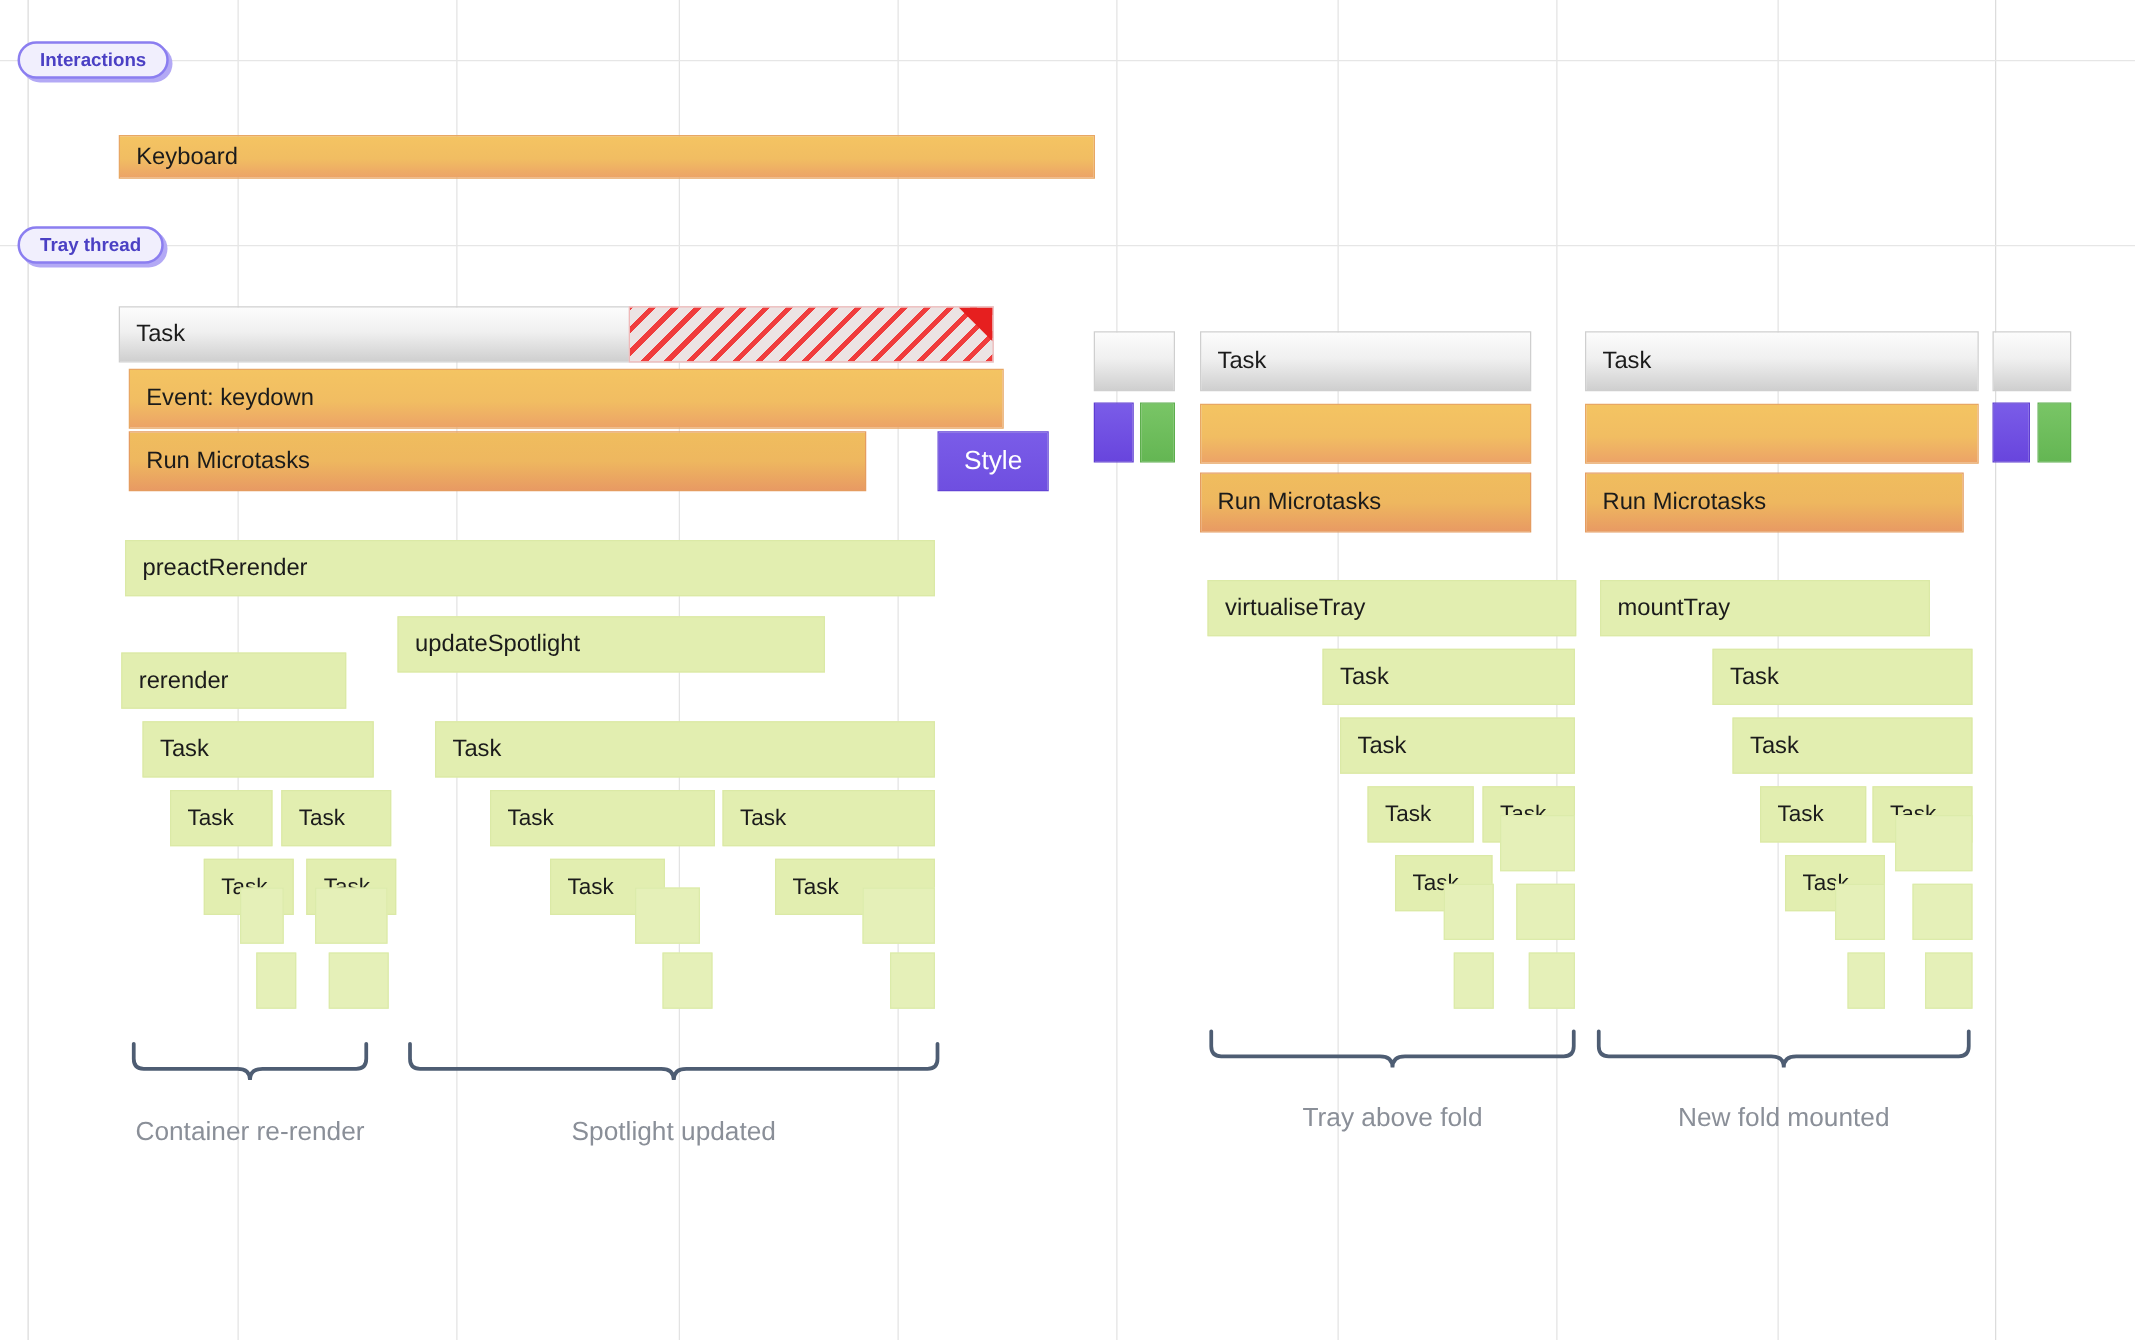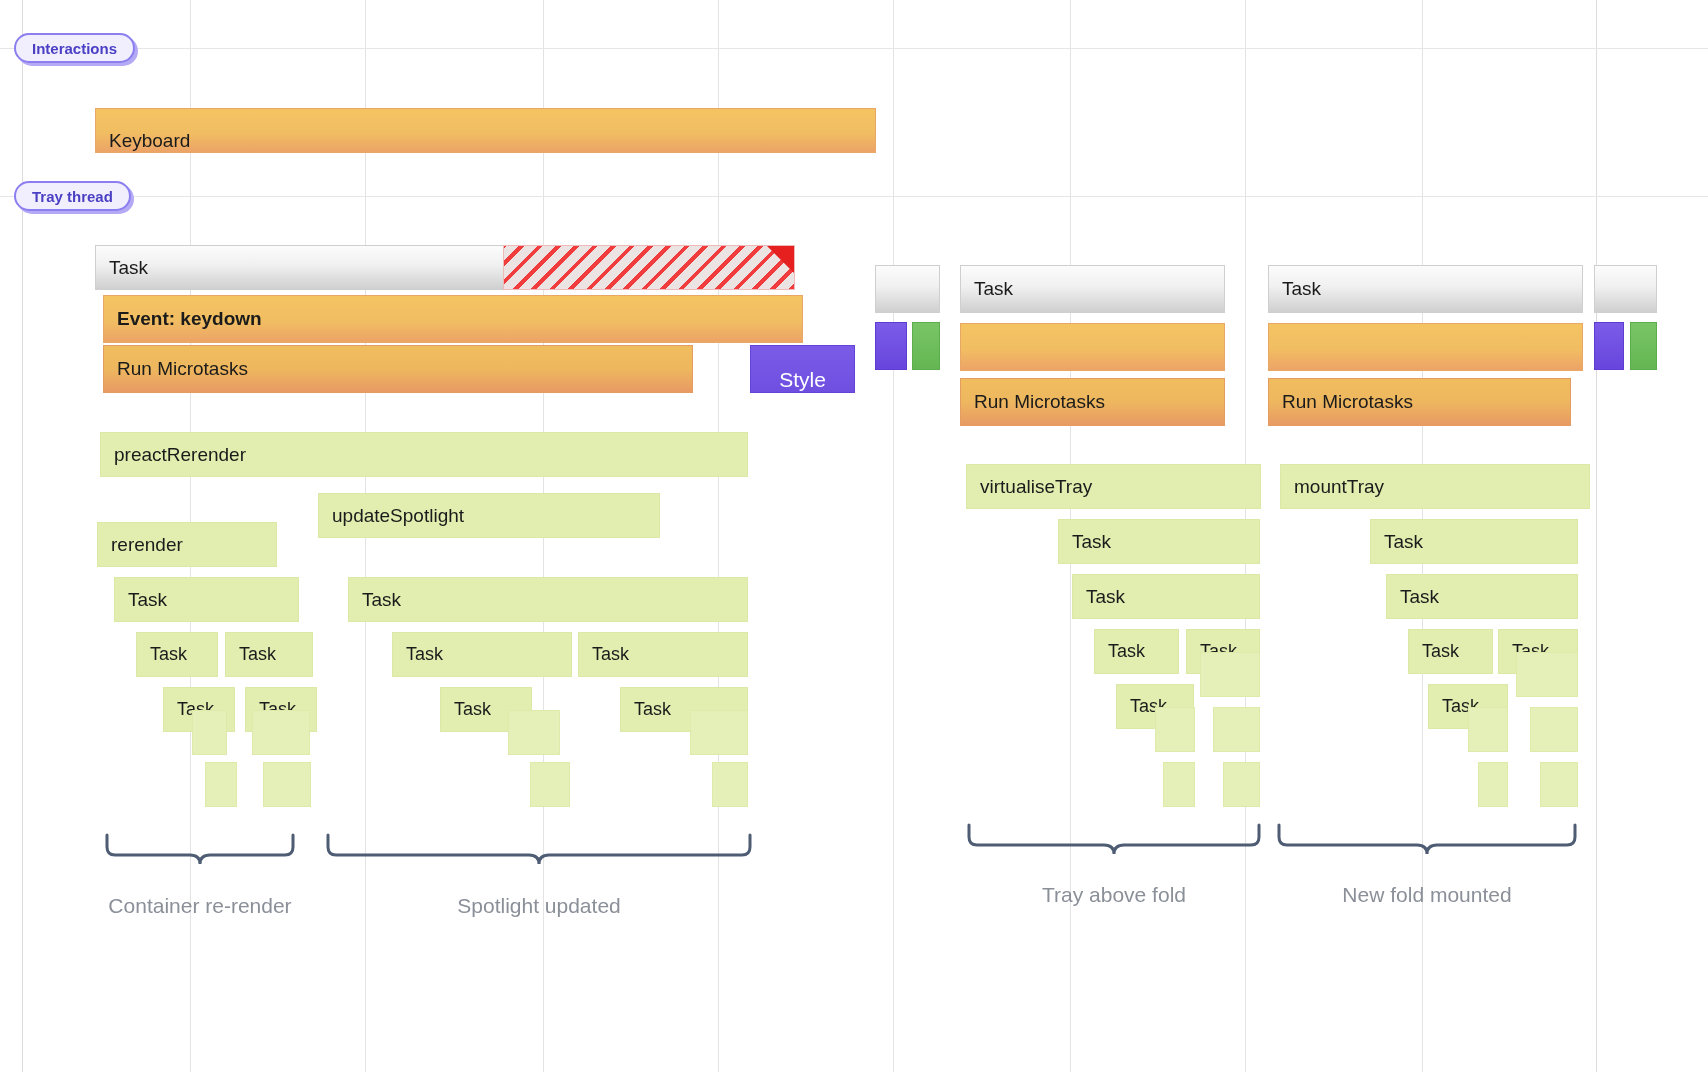--- a/index.html
+++ b/index.html
@@ -156,45 +156,45 @@
   <div class="gridline" style="left:1422px;"></div>
   <div class="gridline edge" style="left:1596px;"></div>
 
   <div class="hsep" style="top:48px;"></div>
   <div class="hsep" style="top:196px;"></div>
 
   <div class="track-pill" style="left:14px; top:33px;">
     <span>Interactions</span>
   </div>
 
-  <div class="bar bar-event" style="left:95px; top:108px; width:781px; height:45px;align-items:flex-end;">
+  <div class="bar bar-event" style="left:95px; top:108px; width:781px; height:35px;">
     <span>Keyboard</span>
   </div>
 
   <div class="track-pill" style="left:14px; top:181px;">
     <span>Tray thread</span>
   </div>
 
   <div class="bar bar-task" style="left:95px; top:245px; width:700px; height:45px;">
     <span>Task</span>
   </div>
 
   <div class="longtask" style="left:503px; top:245px; width:292px; height:45px;">
     <div class="corner"></div>
   </div>
 
-  <div class="bar bar-event" style="left:103px; top:295px; width:700px; height:48px;font-weight:bold;">
+  <div class="bar bar-event" style="left:103px; top:295px; width:700px; height:48px;">
     <span>Event: keydown</span>
   </div>
 
   <div class="bar bar-micro" style="left:103px; top:345px; width:590px; height:48px;">
     <span>Run Microtasks</span>
   </div>
 
-  <div class="bar bar-style" style="left:750px; top:345px; width:105px; height:48px;align-items:flex-end;">
+  <div class="bar bar-style" style="left:750px; top:345px; width:89px; height:48px;">
     <span>Style</span>
   </div>
 
   <div class="bar bar-js" style="left:100px; top:400px; width:648px; height:45px;">
     <span>preactRerender</span>
   </div>
 
   <div class="bar bar-js" style="left:97px; top:490px; width:180px; height:45px;">
     <span>rerender</span>
   </div>
@@ -284,21 +284,21 @@
 
   <div class="bar bar-task" style="left:1268px; top:265px; width:315px; height:48px;">
     <span>Task</span>
   </div>
   <div class="bar bar-event" style="left:1268px; top:323px; width:315px; height:48px;">
     <span></span>
   </div>
   <div class="bar bar-micro" style="left:1268px; top:378px; width:303px; height:48px;">
     <span>Run Microtasks</span>
   </div>
-  <div class="bar bar-js" style="left:1280px; top:432px; width:310px; height:45px;">
+  <div class="bar bar-js" style="left:1280px; top:432px; width:264px; height:45px;">
     <span>mountTray</span>
   </div>
   <div class="bar bar-js" style="left:1370px; top:487px; width:208px; height:45px;">
     <span>Task</span>
   </div>
   <div class="bar bar-js" style="left:1386px; top:542px; width:192px; height:45px;">
     <span>Task</span>
   </div>
   <div class="bar bar-js sm" style="left:1408px; top:597px; width:85px; height:45px;">
     <span>Task</span>

